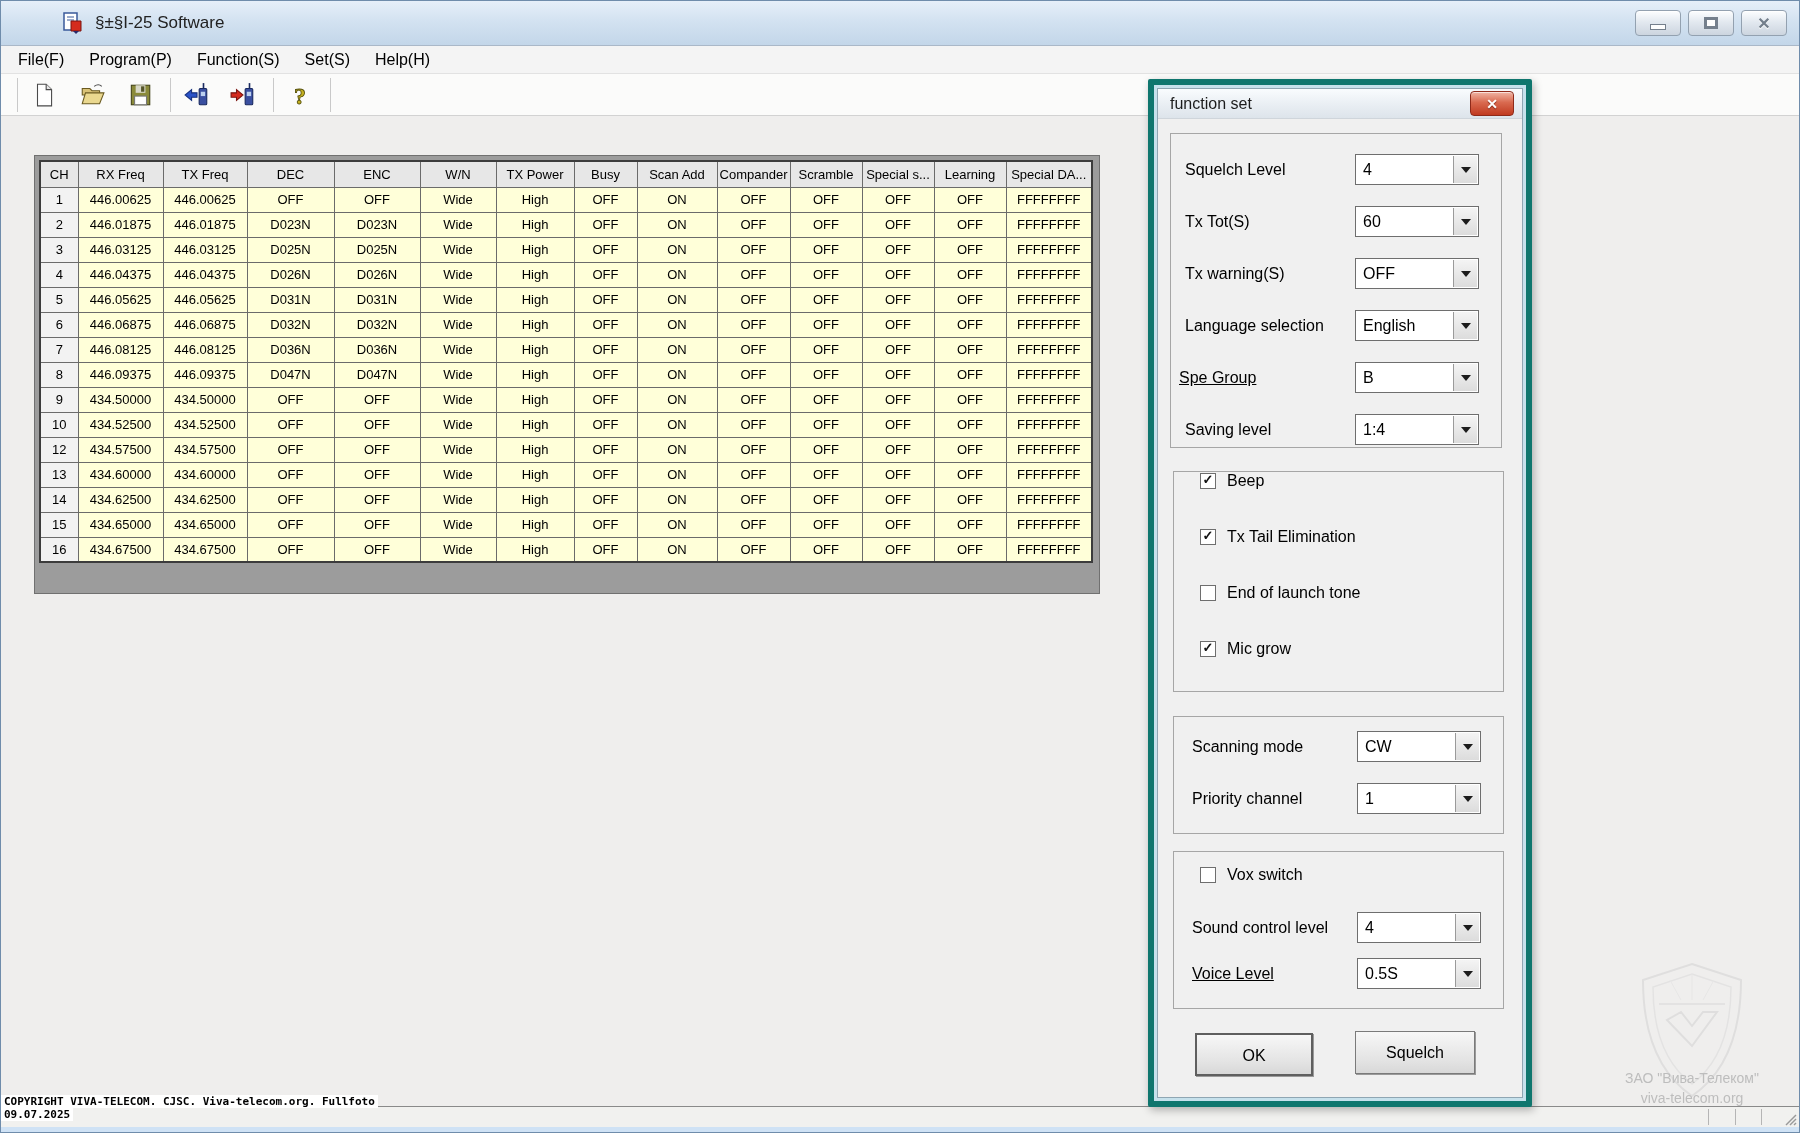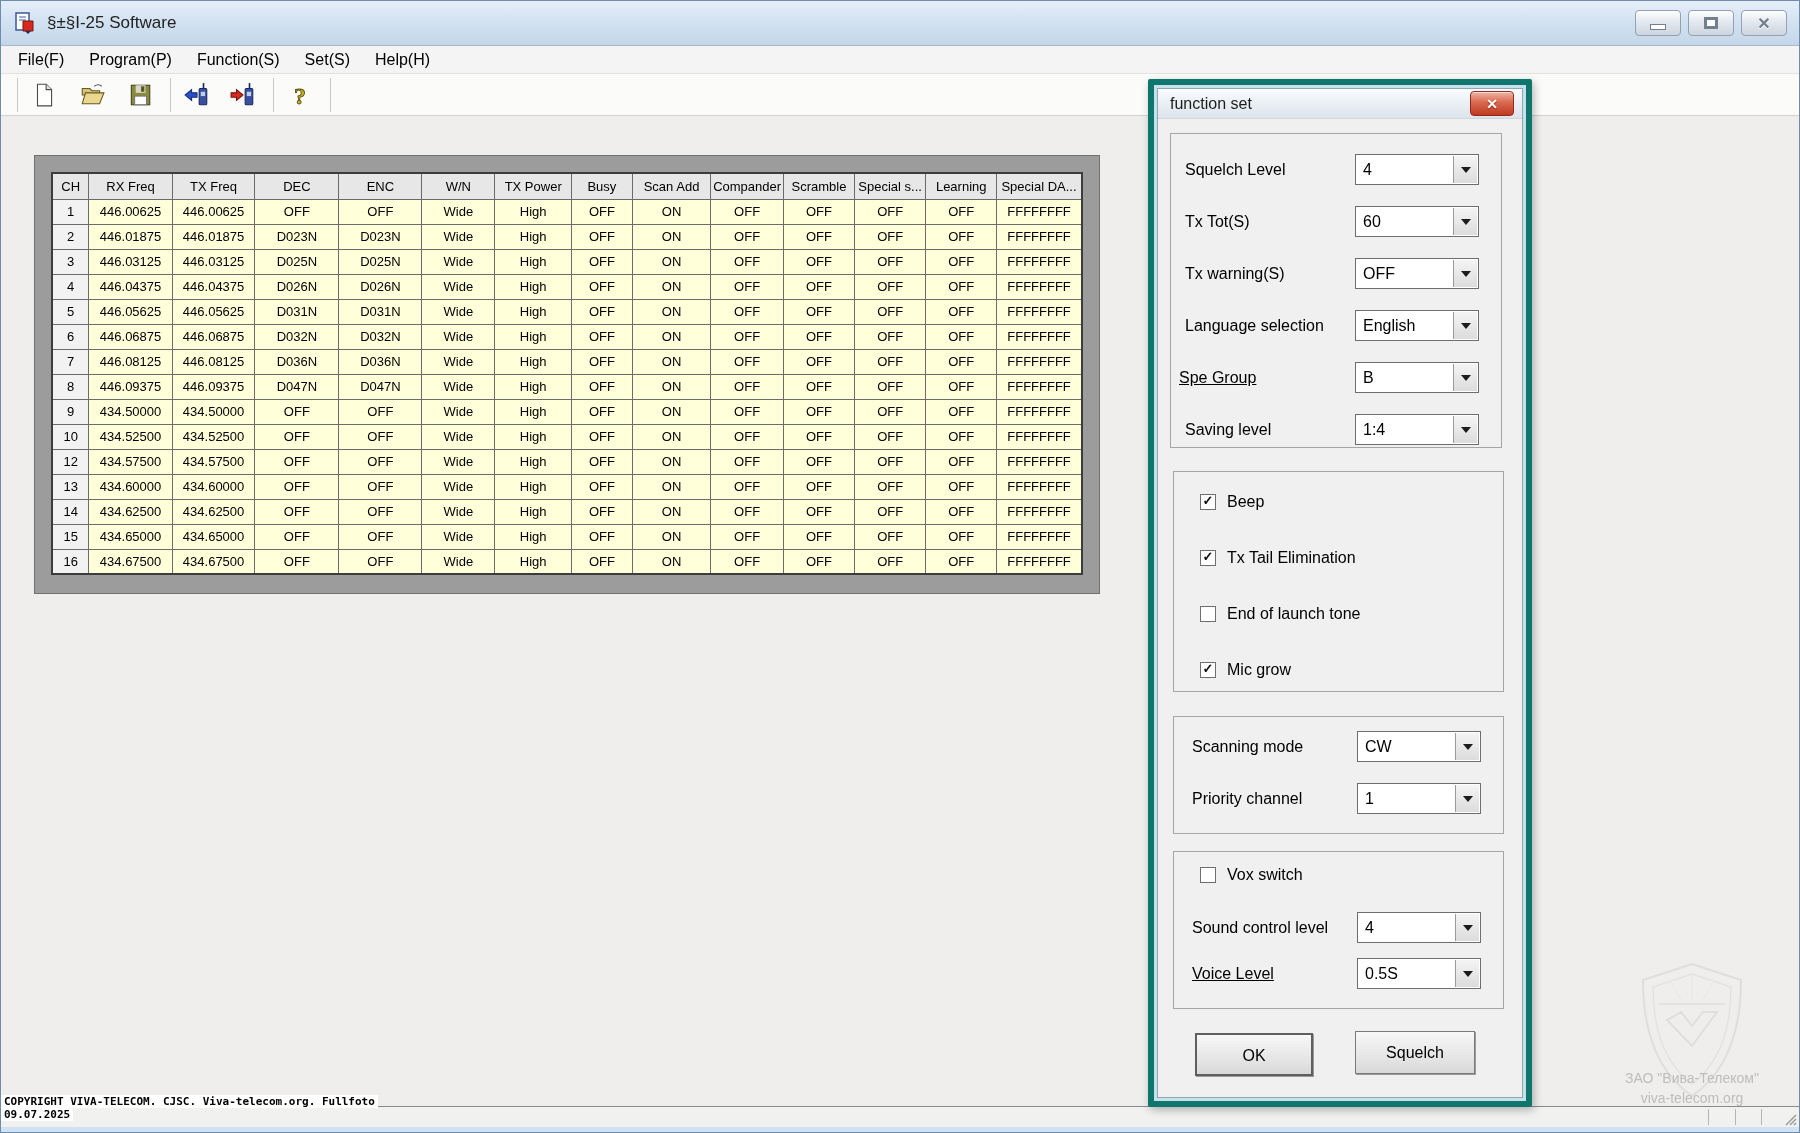--- a/index.html
+++ b/index.html
@@ -4,21 +4,21 @@
 <style>
   * { margin:0; padding:0; box-sizing:border-box; }
   html,body { width:1800px; height:1133px; }
   body { font-family:"Liberation Sans", sans-serif; background:#efeeed; overflow:hidden; }
 
   .window { position:relative; width:1800px; height:1133px; border:1px solid #6f8cab; background:#efeeed; }
 
   
   .titlebar { position:absolute; left:0; top:0; width:100%; height:45px;
     background:linear-gradient(180deg,#e6eff9 0%,#d3e2f1 45%,#c3d6e9 100%);
-    border-bottom:1px solid #aab8c8; display:flex; align-items:center; }
+    border-bottom:1px solid #aab8c8; display:flex; align-items:center;padding-left:48px; }
   .app-icon { width:24px; height:24px; margin-left:12px; }
   .title-text { margin-left:10px; font-size:17px; color:#222; }
   .win-controls { position:absolute; right:12px; top:9px; display:flex; gap:7px; }
   .win-btn { width:46px; height:26px; border:1px solid #93a1b0; border-radius:4px;
     background:linear-gradient(180deg,#fdfeff,#e3e9f0 45%,#ccd5df);
     box-shadow:inset 0 1px 0 #fff; display:flex; align-items:center; justify-content:center;
     color:#6b7684; font-weight:bold; font-size:13px; }
   .glyph-min { width:16px; height:6px; background:#fdfdfd; border:1px solid #747f8c; margin-top:8px; }
   .glyph-max { width:14px; height:12px; background:#fdfdfd; border:3px solid #747f8c; }
   .glyph-close { font-size:16px; color:#747f8c; text-shadow:0 1px 0 #fff; }
@@ -31,21 +31,21 @@
 
   
   .toolbar { position:absolute; left:0; top:73px; width:100%; height:42px; background:#fbfbfa;
     border-bottom:1px solid #d2d2d2; display:flex; align-items:center; }
   .tb-sep { width:1px; height:34px; background:#c9c9c9; margin:0 6px; }
   .tb-btn { width:40px; height:36px; display:flex; align-items:center; justify-content:center; }
   .tb-btn svg { width:26px; height:26px; }
 
   
   .table-frame { position:absolute; left:33px; top:154px; width:1066px; height:439px;
-    background:#9c9c9c; border:1px solid #707070; padding:16px; }
+    background:#9c9c9c; border:1px solid #707070; padding:4px; }
   table.grid { border-collapse:collapse; table-layout:fixed; background:#9c9c9c; }
   table.grid th, table.grid td { border:1px solid #6b6b6b; text-align:center; font-size:13px;
     color:#000; overflow:hidden; white-space:nowrap; }
   table.grid th { height:26px; background:#e7e7e7; font-weight:normal; }
   table.grid td { height:25px; background:#ffffd9; }
   table.grid td.ch { background:#f2f2f2; }
   table.grid { border:2px solid #3c3c3c; }
 
   
   .dialog { position:absolute; left:1147px; top:78px; width:384px; height:1028px; z-index:10;
@@ -55,21 +55,21 @@
   .dlg-titlebar { height:30px; background:linear-gradient(180deg,#f9fcfe 0%,#e9eef3 55%,#dde4eb 100%);
     border-bottom:1px solid #cfd5db; display:flex; align-items:center; position:relative; }
   .dlg-title { font-size:16px; color:#1c1c1c; margin-left:12px; }
   .dlg-close { position:absolute; right:8px; top:2px; width:44px; height:25px; border-radius:4px;
     border:1px solid #8e2a1a; background:linear-gradient(180deg,#f0b4a4 0%,#d96a50 45%,#c03a20 100%);
     box-shadow:inset 0 1px 0 rgba(255,255,255,0.6); color:#fff; font-weight:bold; font-size:14px;
     display:flex; align-items:center; justify-content:center; text-shadow:0 1px 1px #7a2010; }
 
   .groupbox { position:absolute; border:1px solid #a6a6a6; }
   .gb-selects  { left:16px; top:48px;  width:332px; height:315px; padding-top:20px; }
-  .gb-checks   { left:19px; top:386px; width:331px; height:221px; padding-top:21px; }
+  .gb-checks   { left:19px; top:386px; width:331px; height:221px; }
   .gb-scan     { left:19px; top:631px; width:331px; height:118px; padding-top:14px; }
   .gb-vox      { left:19px; top:766px; width:331px; height:158px; padding-top:14px; }
 
   .field-row { height:31px; margin-bottom:21px; display:flex; align-items:center; }
   .field-label { font-size:16px; color:#000; margin-left:14px; }
   .field-label.tight { margin-left:8px;text-decoration:underline; }
   .gb-scan .field-label, .gb-vox .field-label { margin-left:18px; }
   .combo { margin-left:auto; margin-right:22px; width:124px; height:31px; background:#fff;
     border:1px solid #6e6e6e; display:flex; align-items:center; position:relative; }
   .combo-text { font-size:16px; color:#000; margin-left:7px; }

